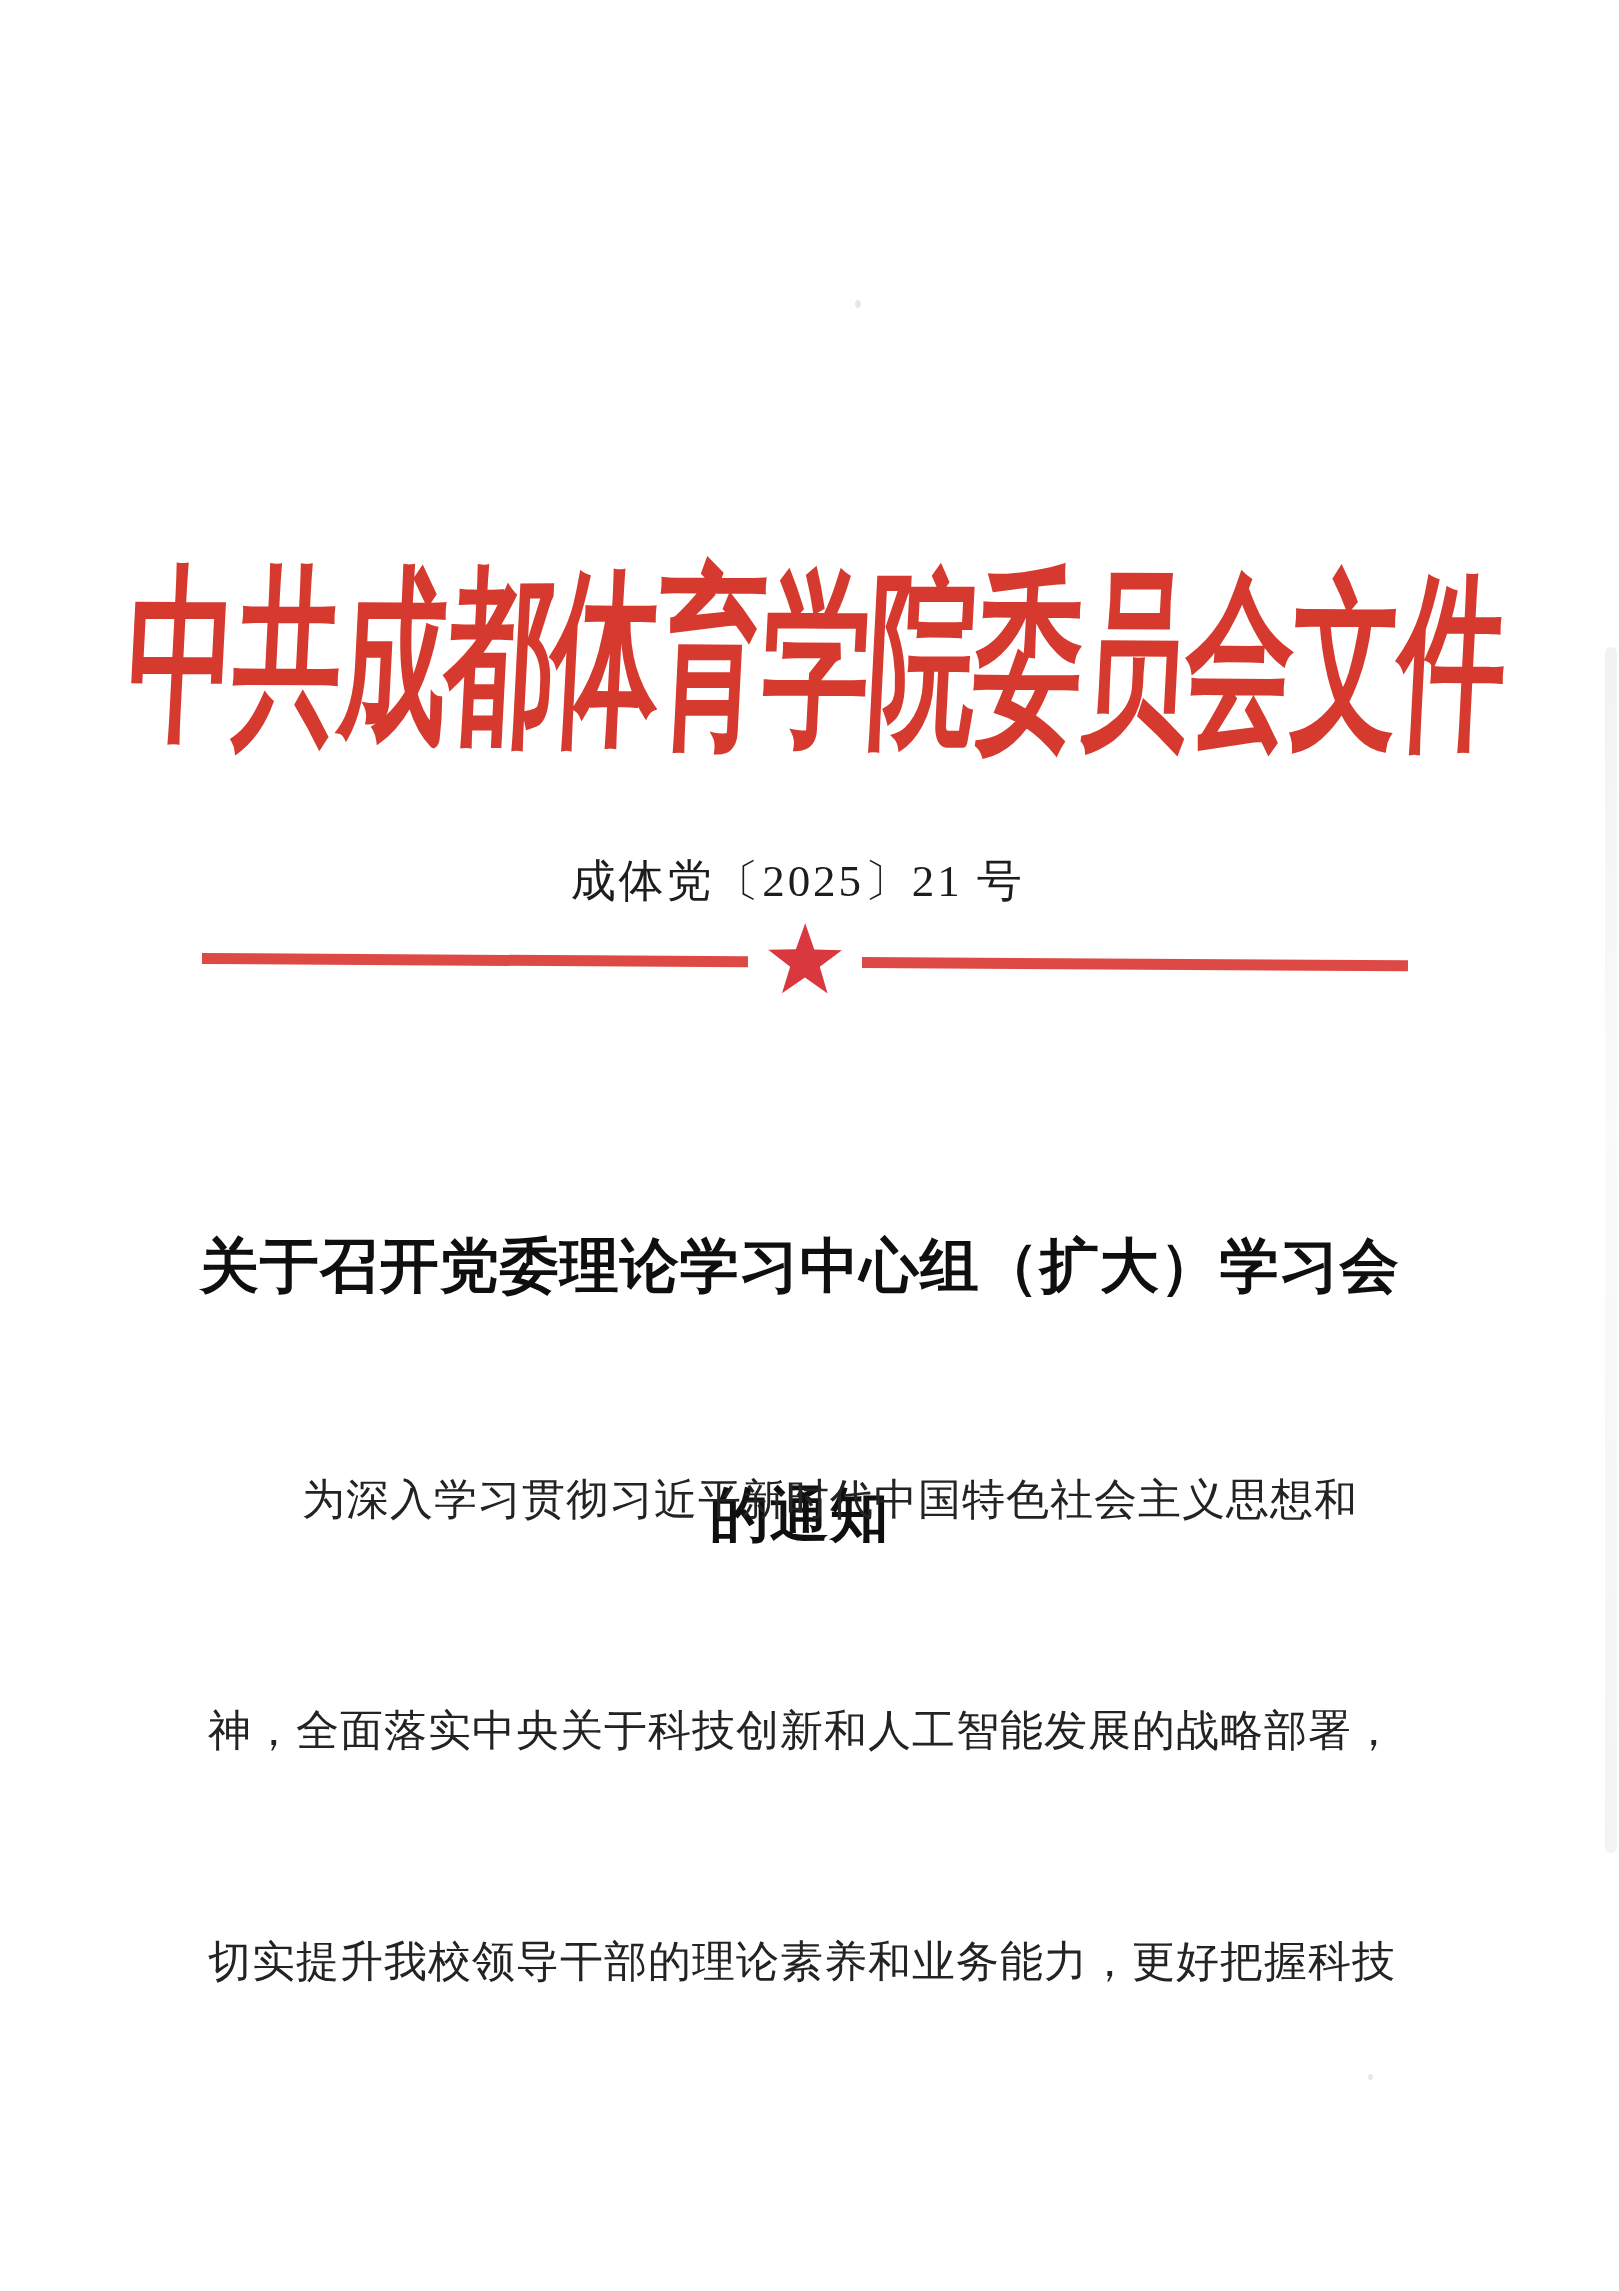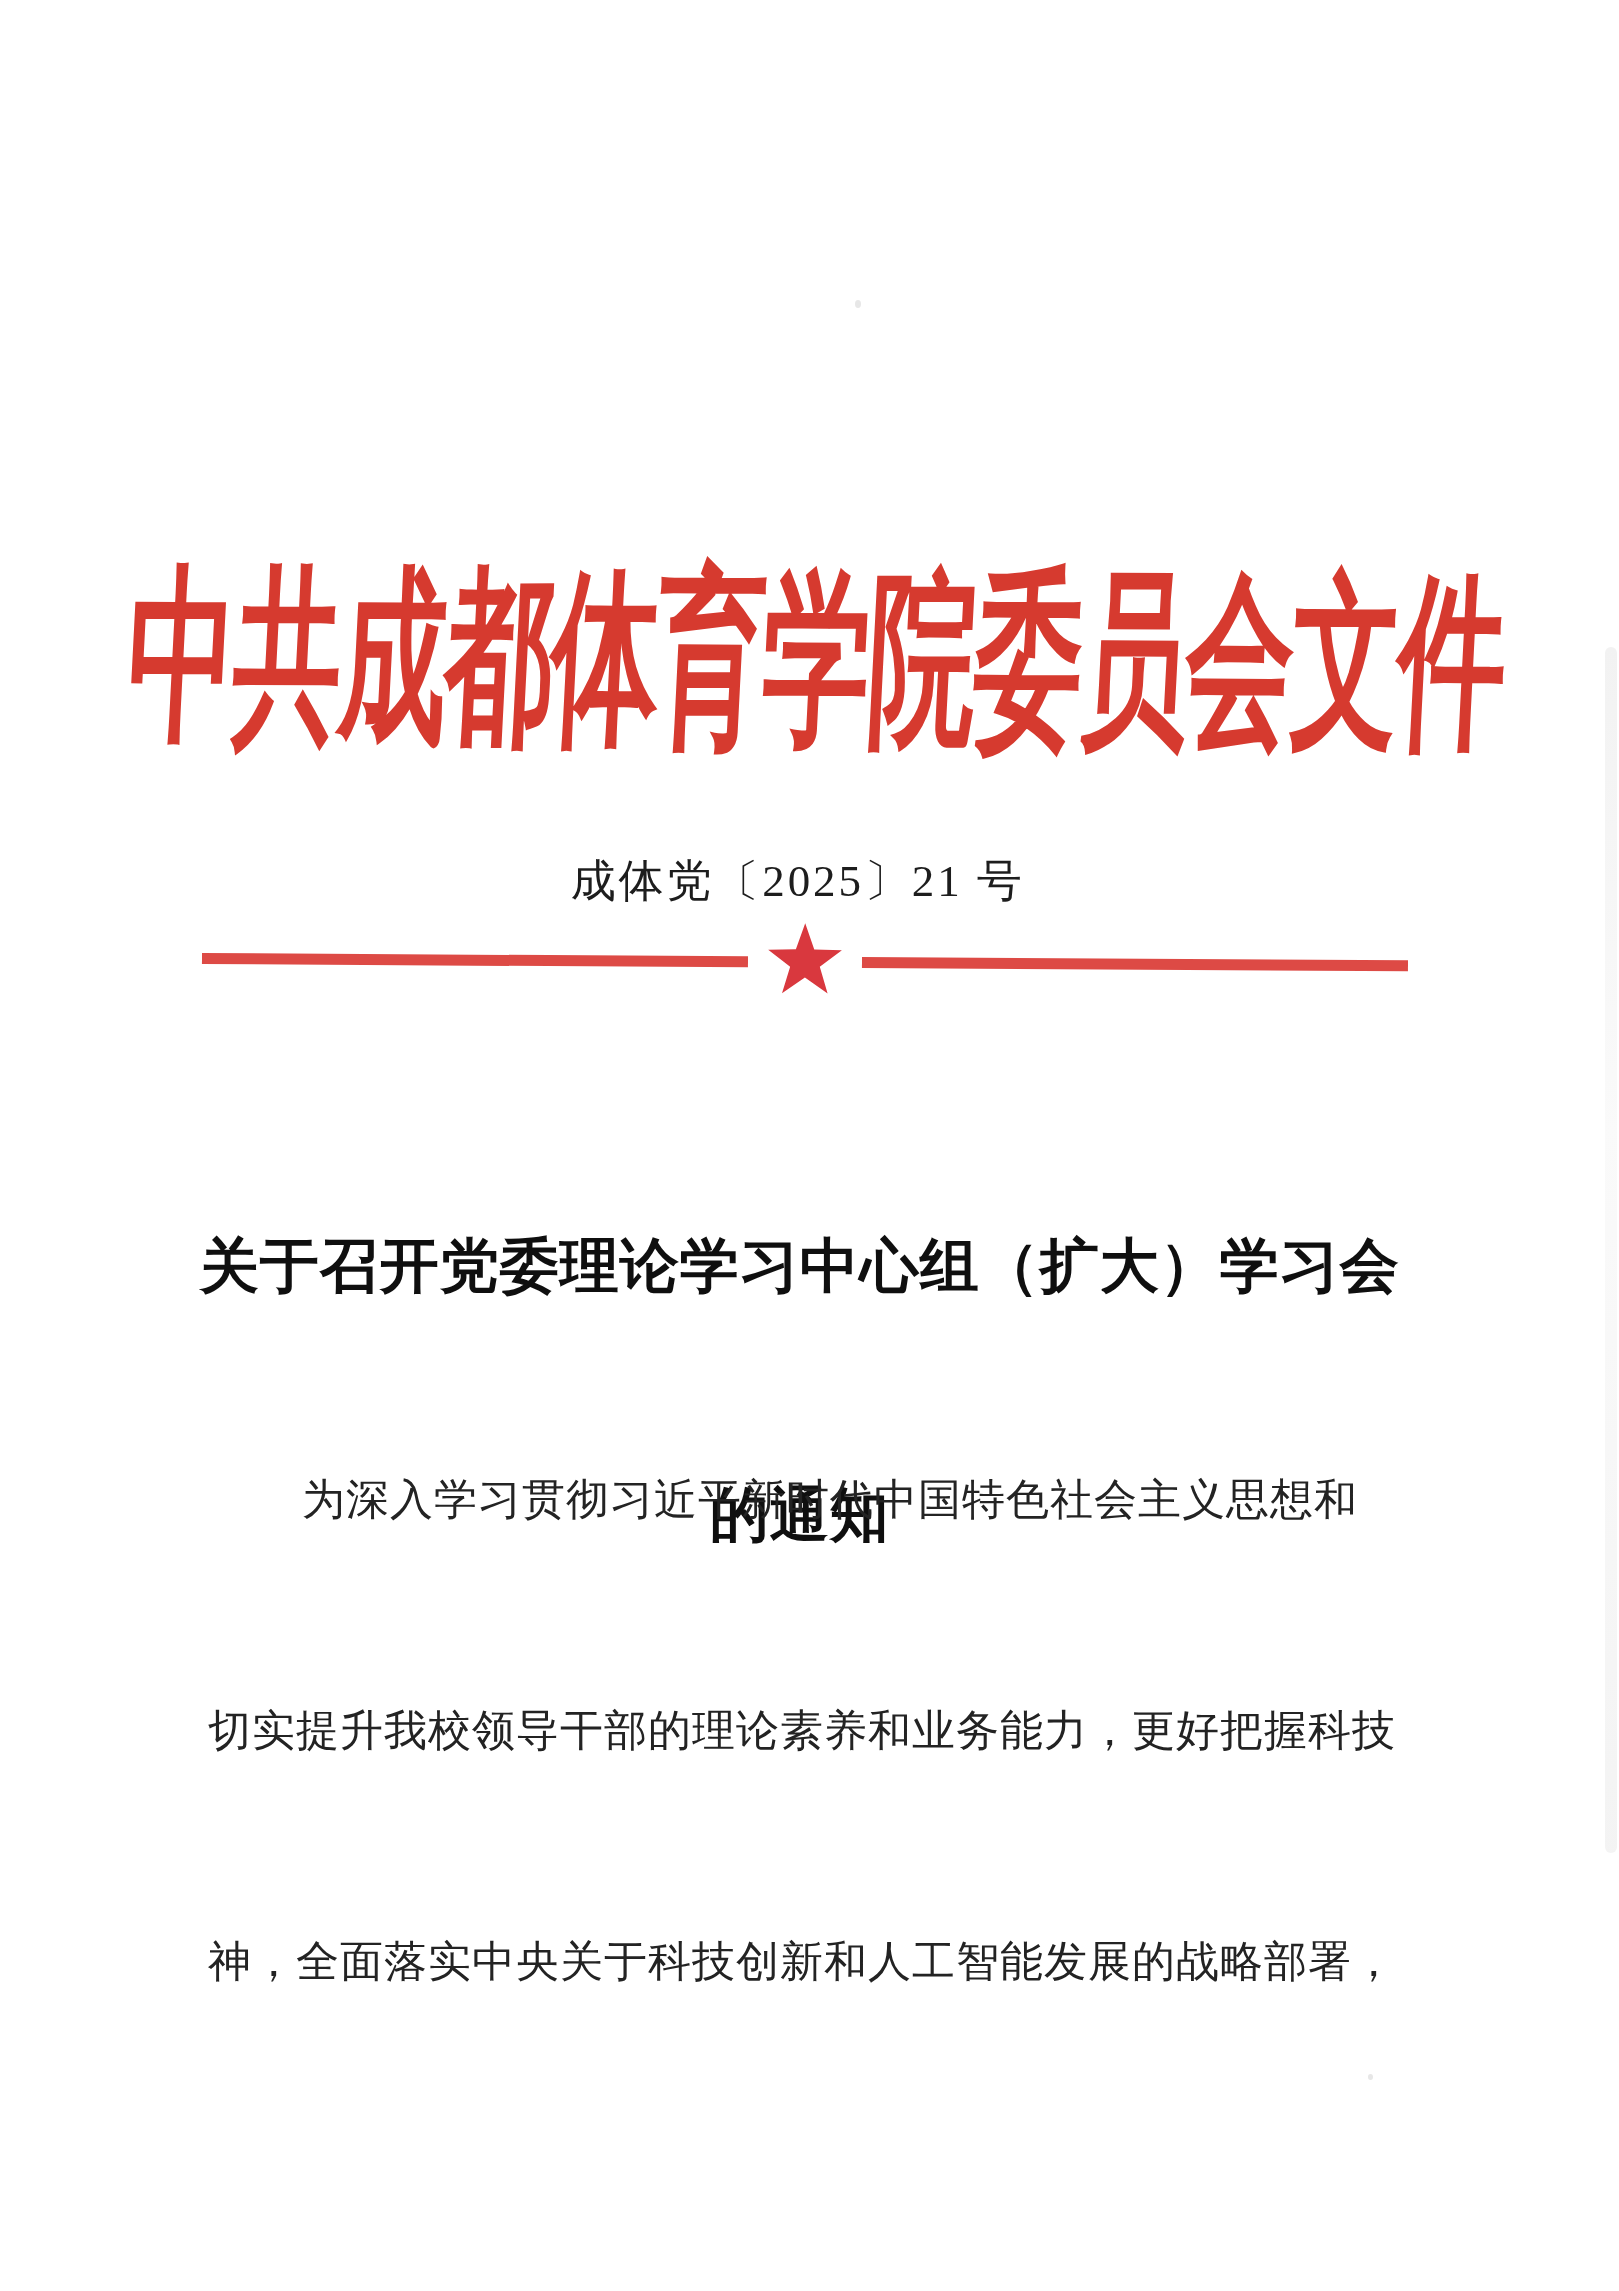--- a/index.html
+++ b/index.html
@@ -153,22 +153,22 @@
     <div class="bar right"></div>
   </div>
 
   <div class="doc-title">
     <div>关于召开党委理论学习中心组（扩大）学习会</div>
     <div>的通知</div>
   </div>
 
   <div class="body-text">
     <div class="body-line indent">为深入学习贯彻习近平新时代中国特色社会主义思想和</div>
+    <div class="body-line">神，全面落实中央关于科技创新和人工智能发展的战略部署，</div>
     <div class="body-line">切实提升我校领导干部的理论素养和业务能力，更好把握科技</div>
-    <div class="body-line">神，全面落实中央关于科技创新和人工智能发展的战略部署，</div>
     
     
     
     
     
     
   </div>
 
   <div class="edge-streak"></div>
   <div class="speck s1"></div>

